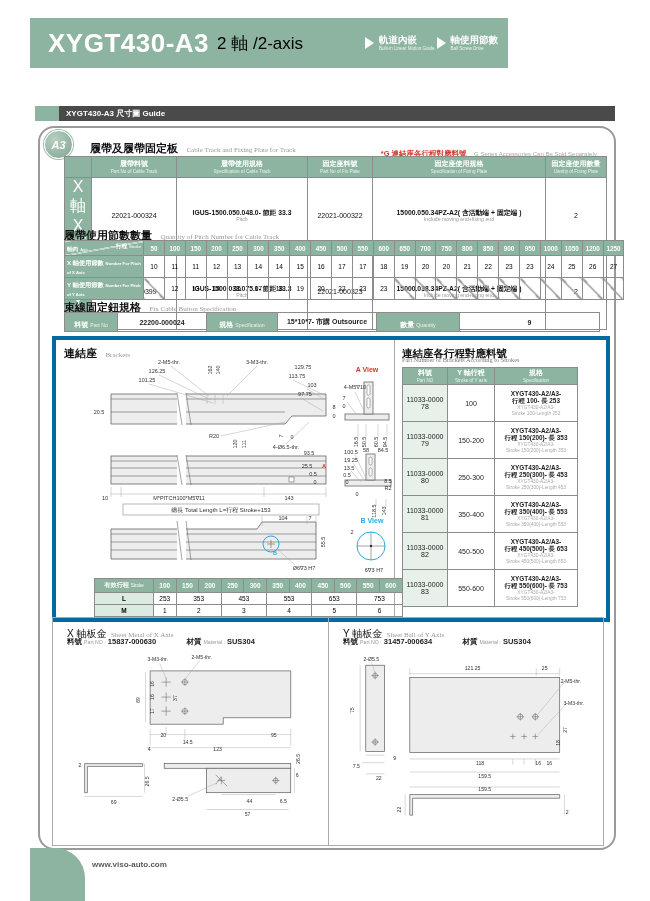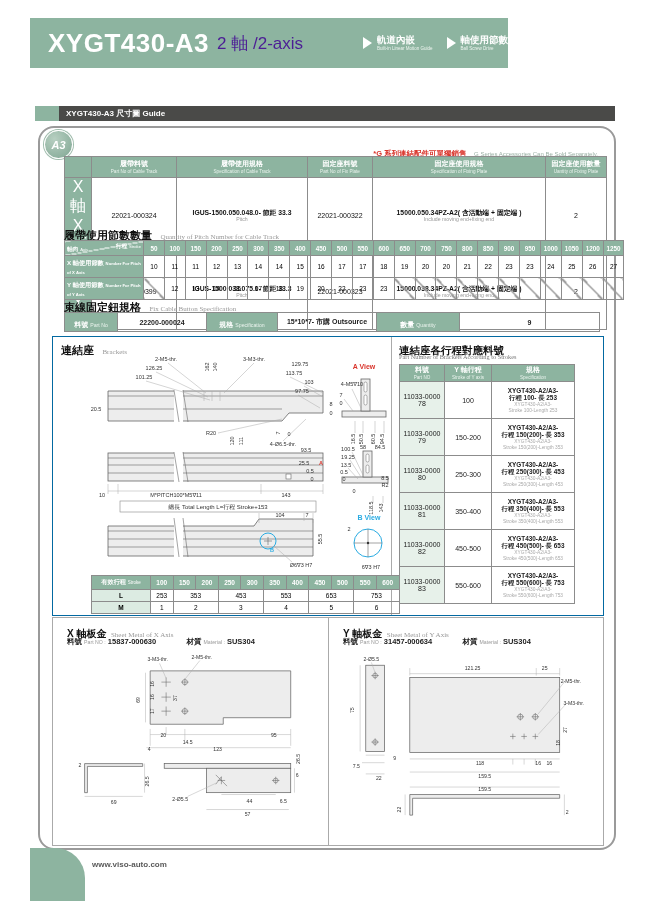--- a/index.html
+++ b/index.html
@@ -1,21 +1,21 @@
 <!DOCTYPE html>
 <html><head>
 <meta charset="utf-8">
 <style>
   html,body{margin:0;padding:0;}
   body{width:650px;height:901px;position:relative;background:#fff;font-family:"Liberation Sans",sans-serif;overflow:hidden;}
   
   #header{position:absolute;left:30px;top:18px;width:478px;height:50px;background:#8db4a0;display:flex;align-items:center;}
   .title-model{color:#fff;font-weight:bold;font-size:26px;letter-spacing:.5px;margin-left:18px;}
-  .title-axis{color:#4c1d95;font-size:17px;margin-left:8px;white-space:nowrap;}
-  .features{display:flex;gap:14px;margin-left:auto;}
+  .title-axis{color:#000000;font-size:17px;margin-left:8px;white-space:nowrap;}
+  .features{display:flex;gap:2px;margin-left:auto;margin-right:10px;}
   .feature{display:flex;align-items:center;gap:5px;}
   .tri{width:0;height:0;border-left:9px solid #fff;border-top:6px solid transparent;border-bottom:6px solid transparent;}
   .feat-zh{color:#fff;font-weight:bold;font-size:9.5px;line-height:1.1;}
   .feat-en{color:#eef5f0;font-size:4.5px;line-height:1.2;}
   
   #section-bar{position:absolute;left:35px;top:106px;width:580px;height:15px;background:#4a4a48;display:flex;align-items:center;}
   #section-bar .sq{width:24px;height:15px;background:#8db4a0;flex:none;}
   #section-bar .txt{color:#fff;font-weight:bold;font-size:8px;margin-left:7px;white-space:nowrap;}
   
   #main-box{position:absolute;left:38px;top:126px;width:574px;height:720px;border:2px solid #9a9a9a;border-radius:16px;background:#fff;}
@@ -53,21 +53,21 @@
   .rowlab .h-en{font-size:4.2px;}
   td.slash:empty{background-image:linear-gradient(to top right,transparent 47%,#9a9a9a 47%,#9a9a9a 53%,transparent 53%);}
   
   #fix-bar{position:absolute;left:24px;top:184px;width:536px;}
   #fix-bar td{height:16px;}
   #fix-bar .lab{background:#8db4a0;color:#fff;text-align:center;}
   #fix-bar .lab .h-zh{display:inline;font-size:7px;font-weight:bold;}
   #fix-bar .lab .h-en{display:inline;font-size:5.2px;color:#eaf3ed;margin-left:2px;}
   #fix-bar .v{font-size:7px;font-weight:bold;text-align:center;color:#222;}
   
-  #s4-box{position:absolute;left:12px;top:208px;width:550px;height:278px;border:1px solid #0369a1;}
+  #s4-box{position:absolute;left:12px;top:208px;width:550px;height:278px;border:4px solid #0369a1;}
   #s4-divider{position:absolute;left:338px;top:0;bottom:0;border-left:1px solid #aaa;}
   #brk-svg{position:absolute;left:4px;top:16px;}
   #pn-title{position:absolute;left:346px;top:7px;font-weight:bold;font-size:10.5px;color:#111;}
   #pn-sub{position:absolute;left:346px;top:16px;font-size:6.3px;color:#777;font-family:"Liberation Serif",serif;}
   #pn-table{position:absolute;left:346px;top:27px;width:176px;}
   #pn-table th{height:16px;}
   #pn-table td{height:36px;vertical-align:middle;text-align:center;}
   #pn-table .pncell{background:#e7f1ea;font-size:7px;color:#222;word-break:break-all;padding:0 3px;}
   #pn-table .stcell{font-size:7px;color:#222;}
   #pn-table .spec .b{display:block;font-size:6.4px;font-weight:bold;color:#222;line-height:1.2;}
@@ -77,21 +77,21 @@
   #stroke-table th{height:13px;background:#8db4a0;color:#fff;font-size:6.5px;font-weight:bold;}
   #stroke-table th.sv{width:21.6px;}
   #stroke-table th.slab{width:58px;font-size:6.2px;}
   #stroke-table th.slab .en{font-size:4.5px;font-weight:normal;}
   #stroke-table td{height:11px;text-align:center;font-size:6.5px;}
   #stroke-table td.mlab{background:#dcebe2;font-weight:bold;}
   
   #s5-box{position:absolute;left:12px;top:489px;width:550px;height:227px;border:1px solid #aaa;}
   #s5-divider{position:absolute;left:275px;top:0;bottom:0;border-left:1px solid #aaa;}
   .panel-title{position:absolute;top:5px;white-space:nowrap;}
-  .panel-title .zh{font-weight:bold;font-size:10px;color:#111;text-align:right;}
+  .panel-title .zh{font-weight:normal;font-size:10px;color:#111;text-align:right;}
   .panel-title .en{font-size:7px;color:#999;font-family:"Liberation Serif",serif;}
   .panel-meta{position:absolute;top:19px;white-space:nowrap;font-size:7.5px;color:#222;}
   .panel-meta .zh{font-weight:bold;}
   .panel-meta .tiny{font-size:5.2px;color:#999;}
   .panel-meta .v{font-weight:bold;}
   .panel-meta .gap{display:inline-block;width:26px;}
   
   svg text{font-family:"Liberation Sans",sans-serif;}
   .draw{stroke:#666;stroke-width:.8;fill:#ededed;}
   .thin{stroke:#aaa;stroke-width:.5;fill:none;}
@@ -126,22 +126,26 @@
 </div>
 
 <div id="section-bar">
   <span class="sq"></span>
   <span class="txt">XYGT430-A3 尺寸圖 Guide</span>
 </div>
 
 <div id="main-box">
   <div id="badge">A3</div>
 
+  <div class="sec-title" style="left:50px;top:10px;">
+    <span class="zh">履帶及履帶固定板</span>
+    <span class="en">Cable Track and Fixing Plate for Track</span>
+  </div>
   <div class="note" style="right:16px;top:14px;">
-    <span class="zh">*G 系列連結配件可單獨銷售</span>
+    <span class="zh">*G 連結座各行程對應料號</span>
     <span class="en">G Series Accessories Can Be Sold Separately.</span>
   </div>
 
   <table id="cable-table">
     <tbody>
         <tr>
       <th class="ghead" style="width:26px;"></th>
       <th class="ghead" style="width:84px;">
             <span class="h-zh">履帶料號</span>
             <span class="h-en">Part No of Cable Track</span>
@@ -692,21 +696,21 @@
           <text x="232" y="159" fill="#333" font-size="5.5" text-anchor="middle">6.5</text>
           <text x="194" y="173" fill="#333" font-size="5.5" text-anchor="middle">57</text>
           <text x="247" y="131" fill="#333" font-size="5.5" text-anchor="middle">6</text>
         </g>
     </svg>
 
     <div id="s5-divider"></div>
 
     <div class="panel-title" style="left:290px;">
       <span class="zh">Y 軸板金</span>
-      <span class="en">Sheet Metal of Y Axis</span>
+      <span class="en">Sheet Ball of Y Axis</span>
     </div>
     <div class="panel-meta" style="left:290px;">
       <span class="zh">料號</span>
       <span class="tiny">Part NO :</span>
       <span class="v">31457-000634</span>
       <span class="gap"></span>
       <span class="zh">材質</span>
       <span class="tiny">Material :</span>
       <span class="v">SUS304</span>
     </div>

